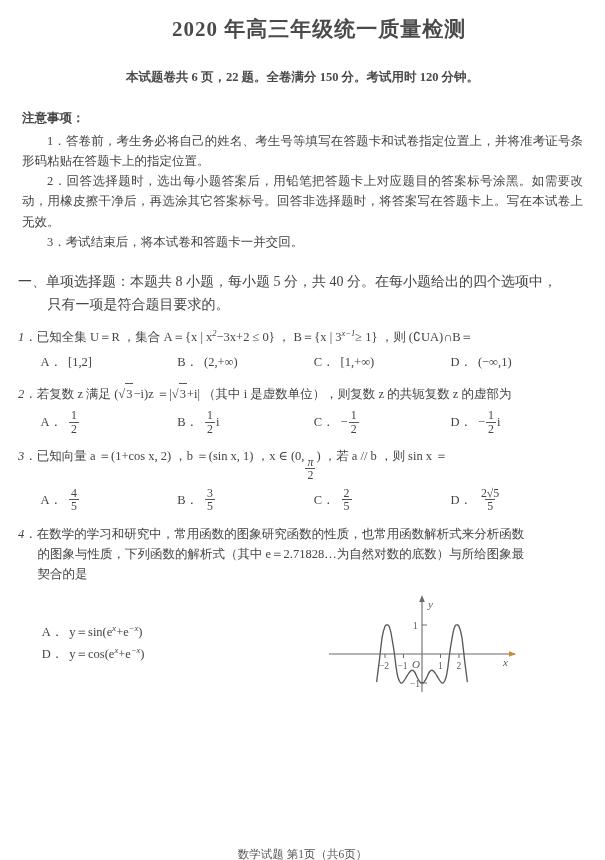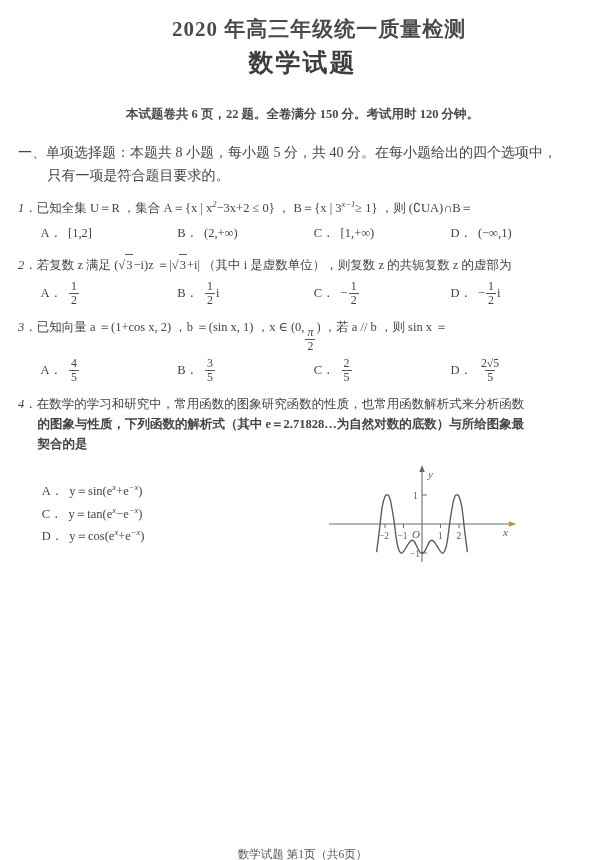--- a/index.html
+++ b/index.html
@@ -88,21 +88,20 @@
     text-align: justify;
   }
   .q-num {
     font-style: italic;
     font-family: "Liberation Serif", serif;
   }
   .q-cont {
     display: block;
     padding-left: 1.55em;
     text-align: justify;
-    font-weight: bold;
   }
   .opts {
     display: flex;
     margin-top: 5px;
     padding-left: 1.8em;
   }
   .opts .opt {
     display: flex;
     align-items: center;
     white-space: nowrap;
@@ -163,23 +162,28 @@
     font-size: 11.5px;
     color: #555;
   }
 </style>
 </head>
 <body>
 
 <div class="page">
 
   <div class="title-main">2020 年高三年级统一质量检测</div>
-  <div class="title-sub">数学试题</div>
   <div class="exam-info">本试题卷共 6 页，22 题。全卷满分 150 分。考试用时 120 分钟。</div>
 
+  <div class="notice">
+    <div class="notice-title">注意事项：</div>
+    <div class="notice-item">1．答卷前，考生务必将自己的姓名、考生号等填写在答题卡和试卷指定位置上，并将准考证号条形码粘贴在答题卡上的指定位置。</div>
+    <div class="notice-item">2．回答选择题时，选出每小题答案后，用铅笔把答题卡上对应题目的答案标号涂黑。如需要改动，用橡皮擦干净后，再选涂其它答案标号。回答非选择题时，将答案写在答题卡上。写在本试卷上无效。</div>
+    <div class="notice-item">3．考试结束后，将本试卷和答题卡一并交回。</div>
+  </div>
 
   <div class="section-head">
     <div>一、单项选择题：本题共 8 小题，每小题 5 分，共 40 分。在每小题给出的四个选项中，</div>
     <div class="l2">只有一项是符合题目要求的。</div>
   </div>
 
   <div class="q">
     <div class="q-stem">
       <span class="q-num">1．</span><span>已知全集 U＝R ，集合 A＝{x | x</span><sup class="exp">2</sup><span>−3x+2 ≤ 0} ，</span>
       <span>B＝{x | 3</span><sup class="exp">x−1</sup><span>≥ 1} ，则 (∁</span><span class="sub">U</span><span>A)∩B＝</span>
@@ -289,23 +293,20 @@
     <div class="q-stem">
       <span class="q-num">4．</span><span>在数学的学习和研究中，常用函数的图象研究函数的性质，也常用函数解析式来分析函数</span>
     </div>
     <div class="q-cont">的图象与性质，下列函数的解析式（其中 e＝2.71828…为自然对数的底数）与所给图象最</div>
     <div class="q-cont">契合的是</div>
 
     <div class="q4-wrap">
       <div class="q4-opts">
         <div class="opt-row">
           <span class="opt-label">A．</span><span>y＝sin(e</span><sup class="exp">x</sup><span>+e</span><sup class="exp">−x</sup><span>)</span>
-        </div>
-        <div class="opt-row">
-          <span class="opt-label">C．</span><span>y＝tan(e</span><sup class="exp">x</sup><span>−e</span><sup class="exp">−x</sup><span>)</span>
         </div>
         <div class="opt-row">
           <span class="opt-label">D．</span><span>y＝cos(e</span><sup class="exp">x</sup><span>+e</span><sup class="exp">−x</sup><span>)</span>
         </div>
       </div>
 
       <div class="figure">
         <svg id="fn-chart" width="190" height="105" viewBox="0 0 190 105">
 
           <line id="x-axis" x1="2" y1="62" x2="188" y2="62" stroke="#6b6b6b" stroke-width="1.1"></line>

